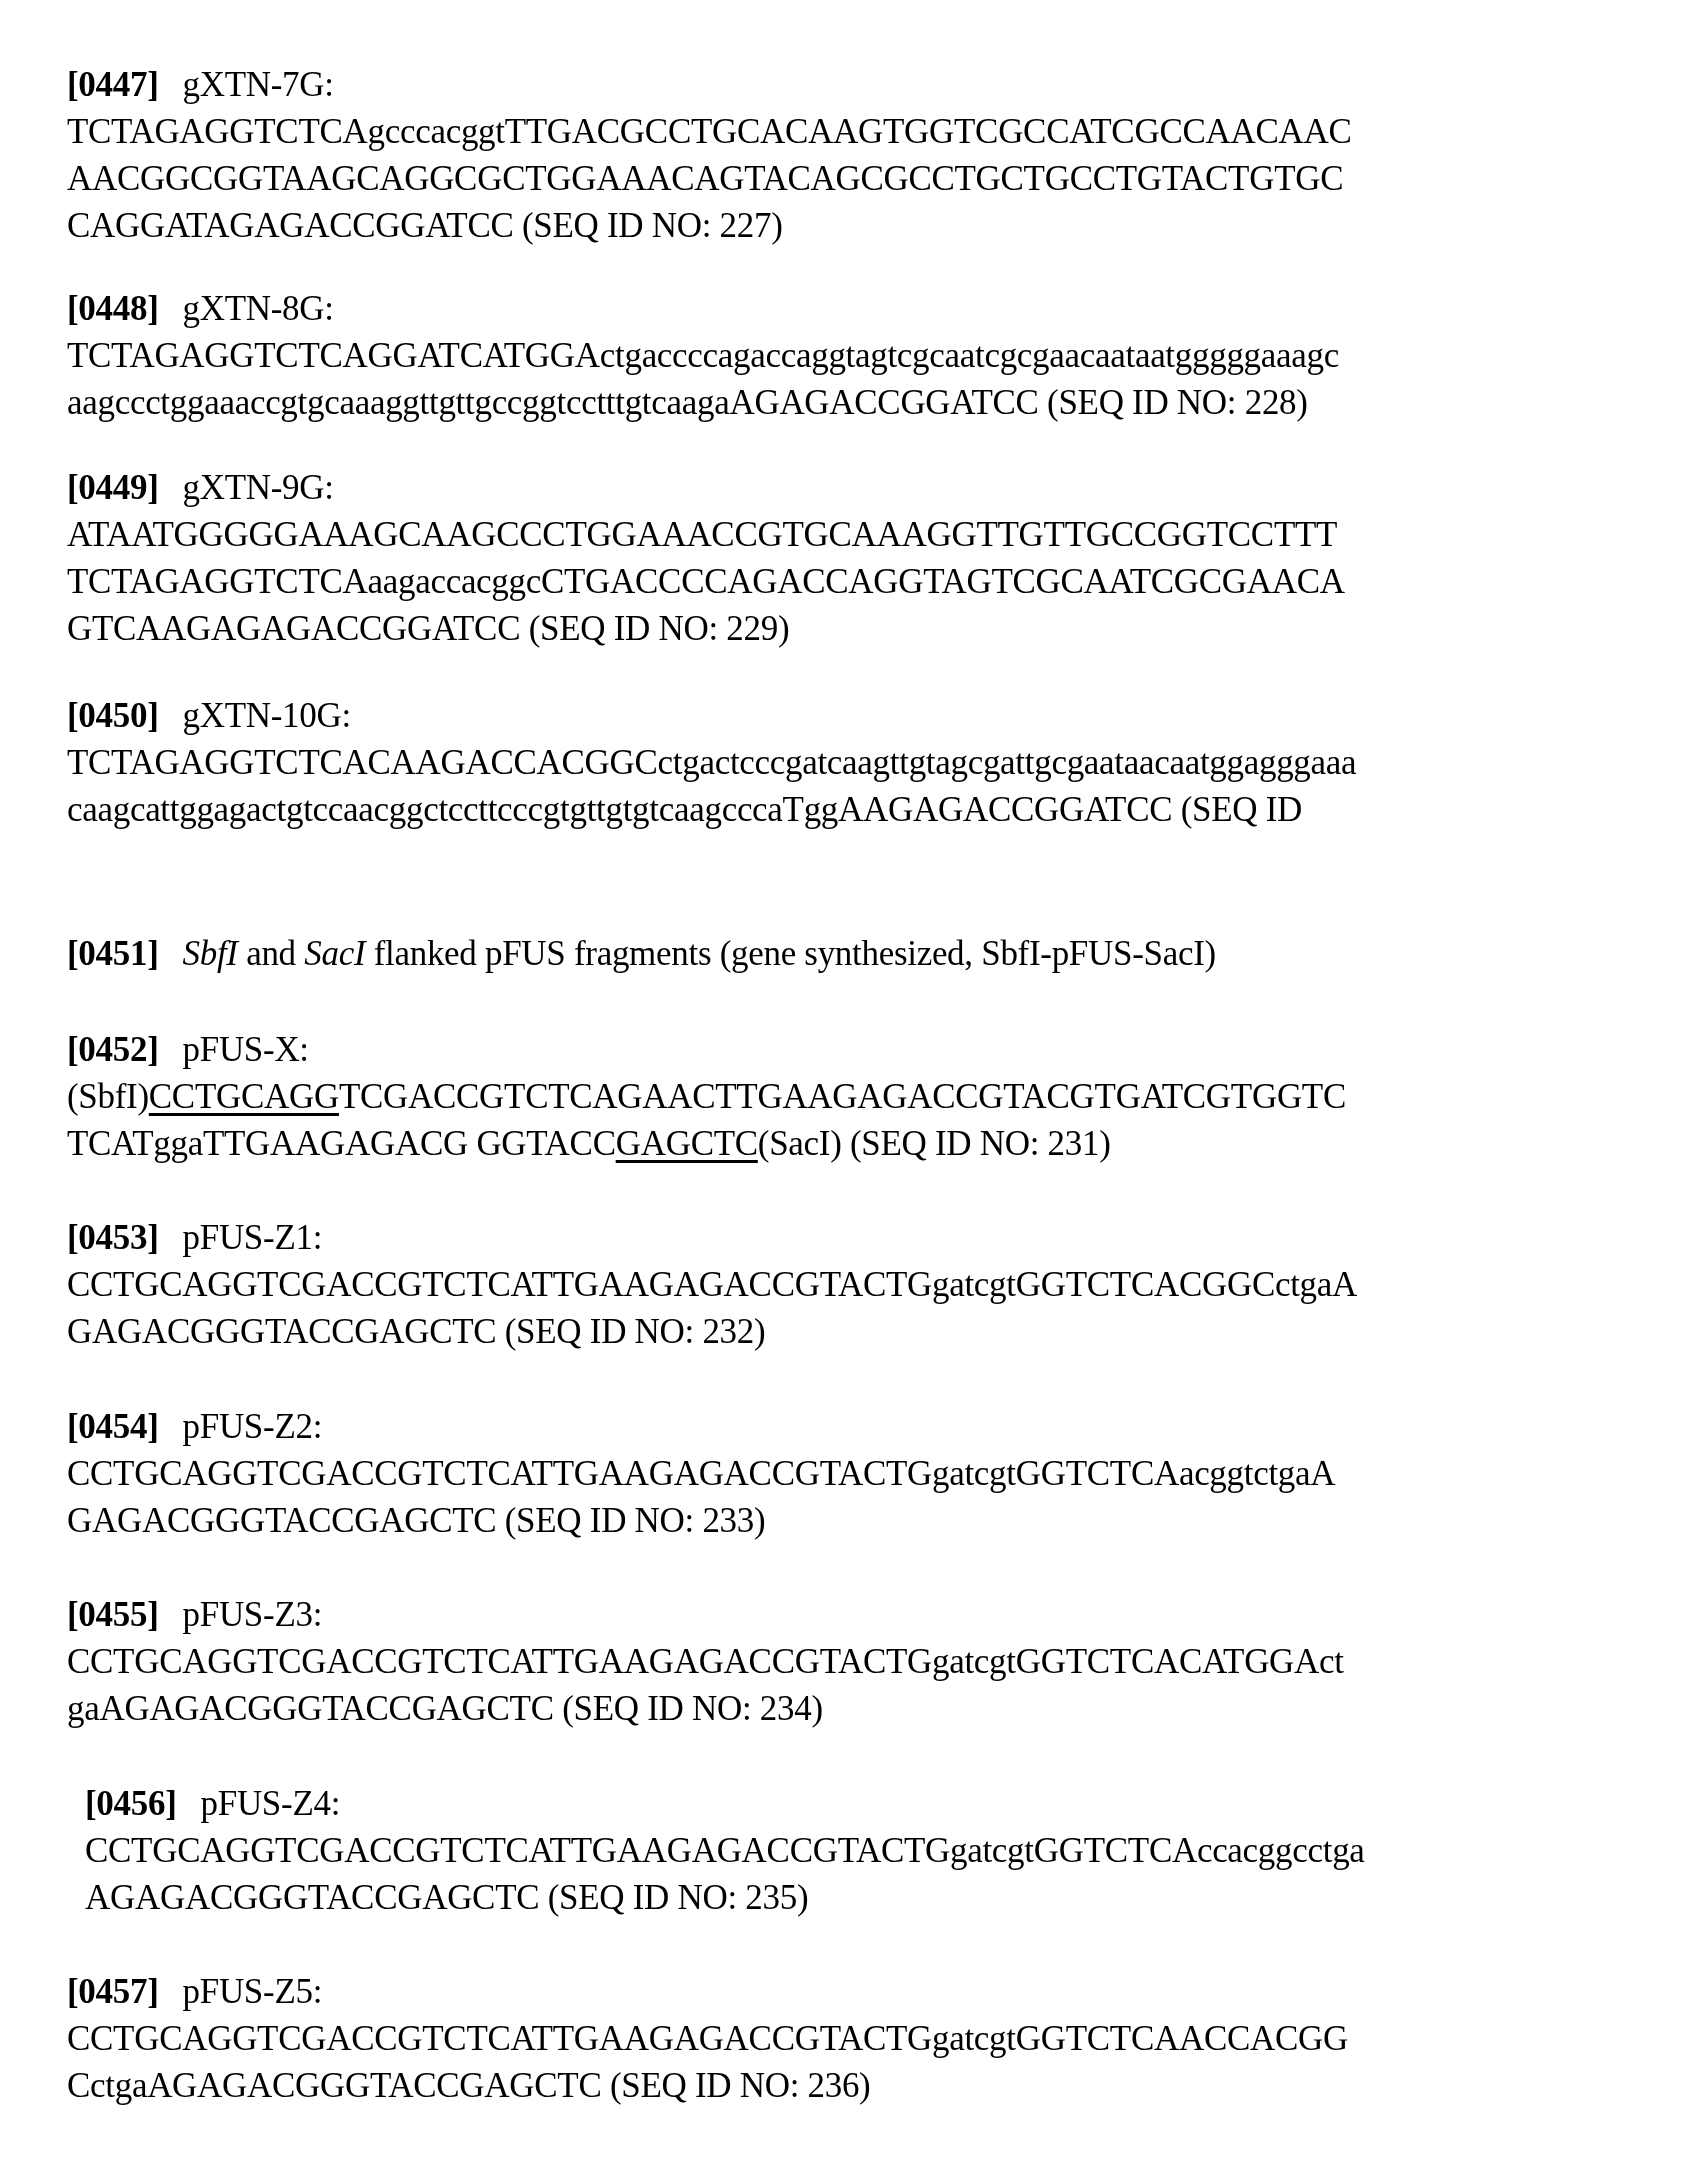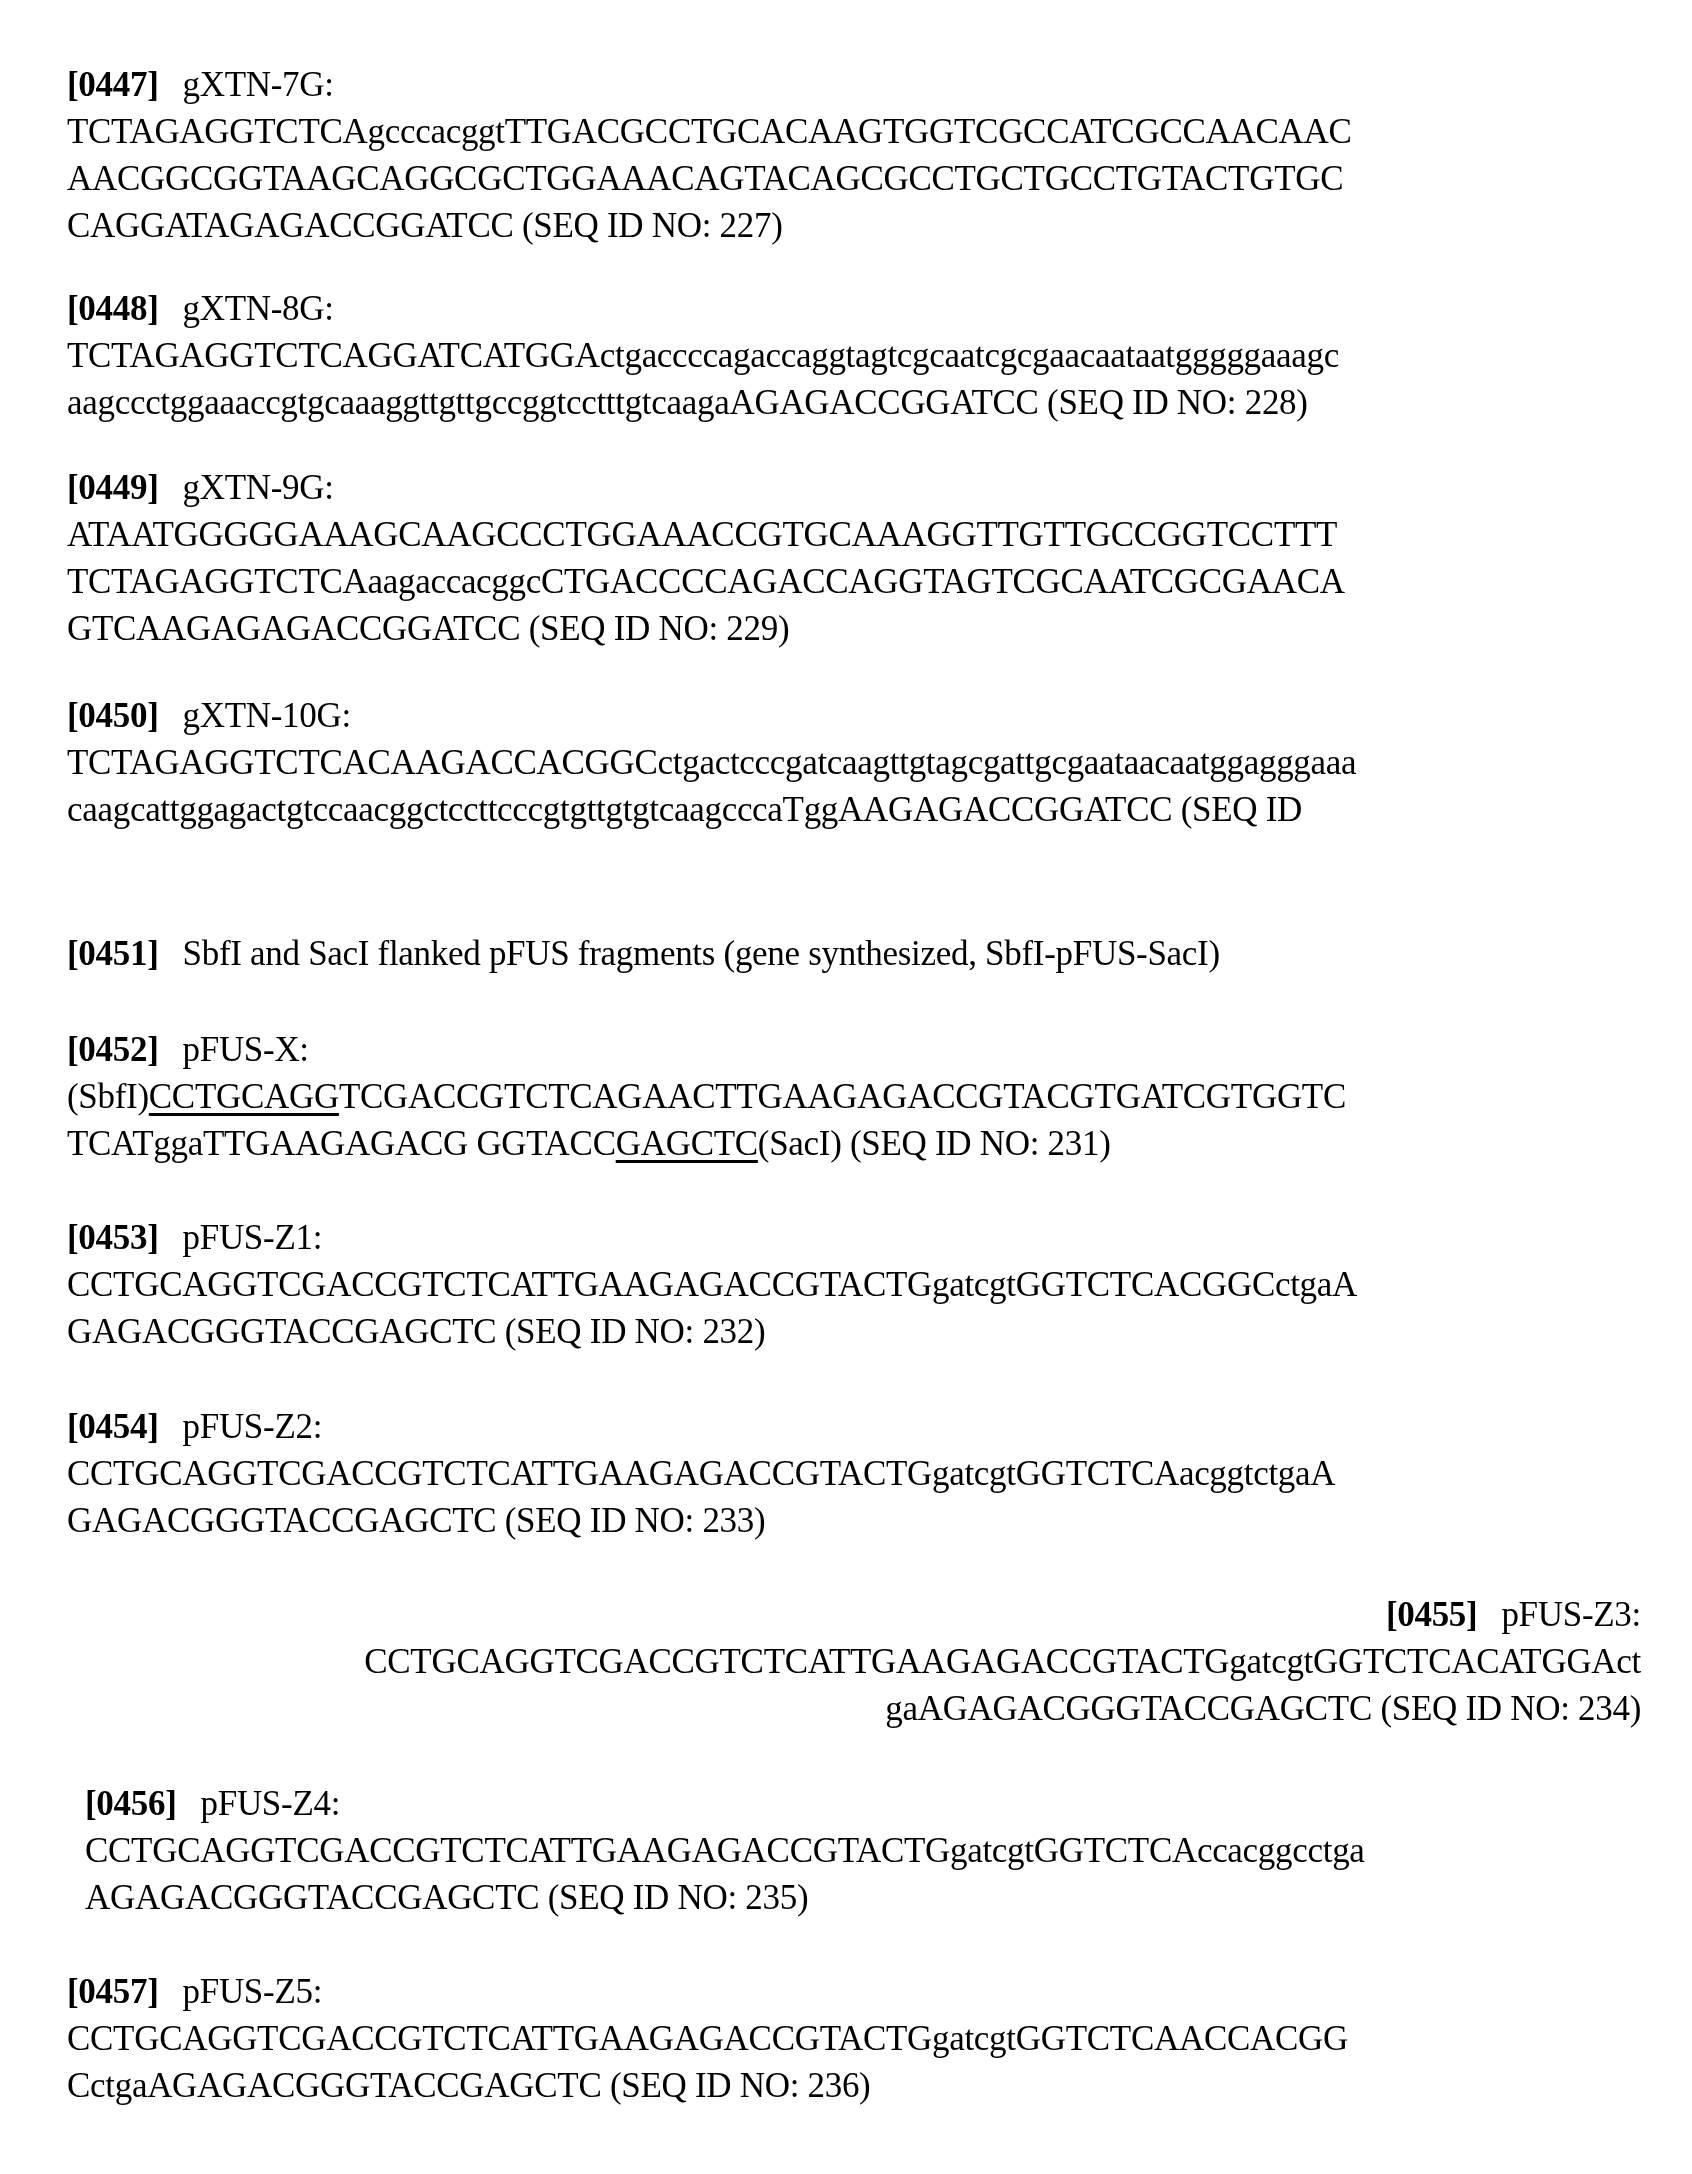--- a/index.html
+++ b/index.html
@@ -41,20 +41,21 @@
   .seq-line {
     white-space: nowrap;
     display: block;
   }
   .u {
     text-decoration: underline;
     text-decoration-thickness: 2.6px;
     text-underline-offset: 5.2px;
   }
   .i {
+    font-style: italic;
     margin-top: 16px;
   }
 </style>
 </head>
 <body>
 
 <div class="page" id="page">
     <div class="para" style="top: 61px;">
       <div class="para-head"><span class="para-num">[0447]</span><span class="para-label">gXTN-7G:</span></div>
       <span class="seq-line"><span>TCTAGAGGTCTCAgcccacggtTTGACGCCTGCACAAGTGGTCGCCATCGCCAACAAC</span></span>
@@ -88,21 +89,21 @@
     <div class="para" style="top: 1214px;">
       <div class="para-head"><span class="para-num">[0453]</span><span class="para-label">pFUS-Z1:</span></div>
       <span class="seq-line"><span>CCTGCAGGTCGACCGTCTCATTGAAGAGACCGTACTGgatcgtGGTCTCACGGCctgaA</span></span>
       <span class="seq-line"><span>GAGACGGGTACCGAGCTC (SEQ ID NO: 232)</span></span>
     </div>
     <div class="para" style="top: 1403px;">
       <div class="para-head"><span class="para-num">[0454]</span><span class="para-label">pFUS-Z2:</span></div>
       <span class="seq-line"><span>CCTGCAGGTCGACCGTCTCATTGAAGAGACCGTACTGgatcgtGGTCTCAacggtctgaA</span></span>
       <span class="seq-line"><span>GAGACGGGTACCGAGCTC (SEQ ID NO: 233)</span></span>
     </div>
-    <div class="para" style="top: 1591px; text-align: right;">
+    <div class="para" style="top: 1591px;">
       <div class="para-head"><span class="para-num">[0455]</span><span class="para-label">pFUS-Z3:</span></div>
       <span class="seq-line"><span>CCTGCAGGTCGACCGTCTCATTGAAGAGACCGTACTGgatcgtGGTCTCACATGGAct</span></span>
       <span class="seq-line"><span>gaAGAGACGGGTACCGAGCTC (SEQ ID NO: 234)</span></span>
     </div>
     <div class="para" style="top: 1780px; margin-left: 18px;">
       <div class="para-head"><span class="para-num">[0456]</span><span class="para-label">pFUS-Z4:</span></div>
       <span class="seq-line"><span>CCTGCAGGTCGACCGTCTCATTGAAGAGACCGTACTGgatcgtGGTCTCAccacggcctga</span></span>
       <span class="seq-line"><span>AGAGACGGGTACCGAGCTC (SEQ ID NO: 235)</span></span>
     </div>
     <div class="para" style="top: 1968px;">

